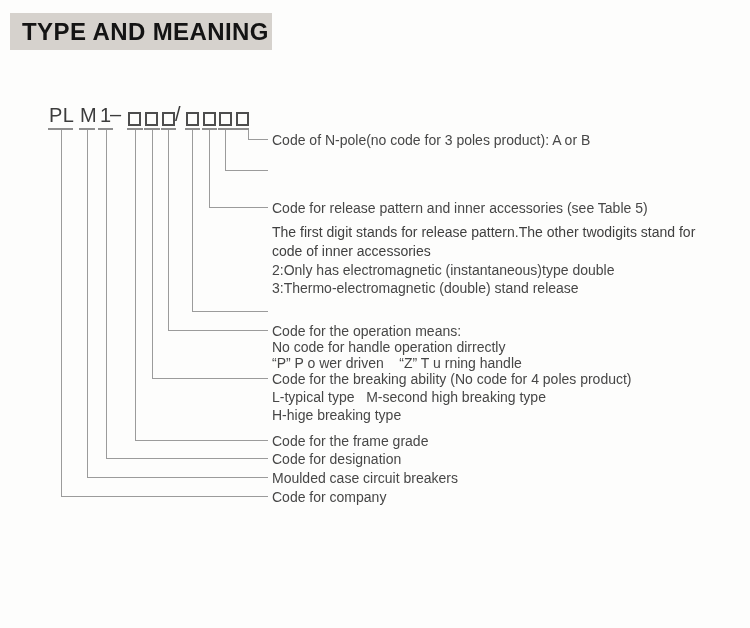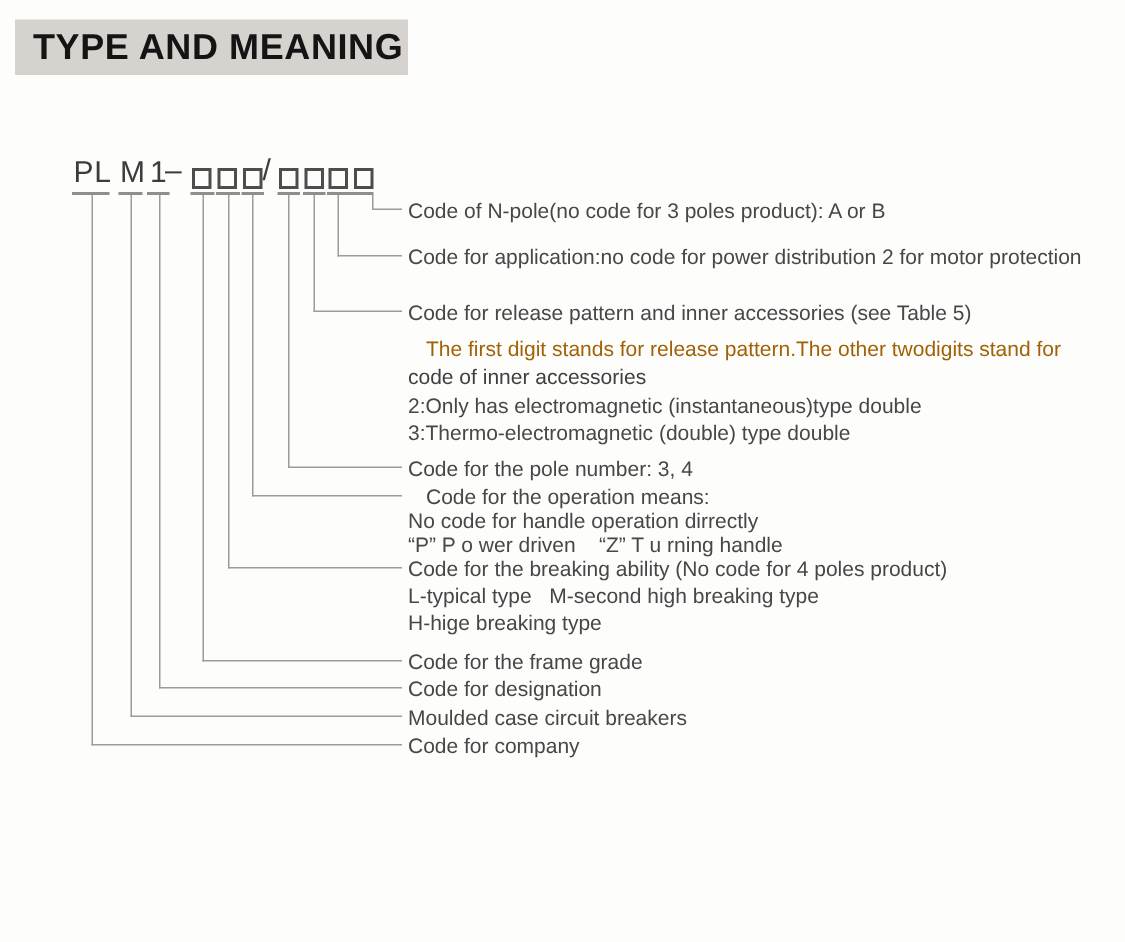--- a/index.html
+++ b/index.html
@@ -82,28 +82,26 @@
   <div class="h-line" style="left:209px;top:207px;width:59px;"></div>
   <div class="h-line" style="left:192px;top:311px;width:76px;"></div>
   <div class="h-line" style="left:168px;top:330px;width:100px;"></div>
   <div class="h-line" style="left:152px;top:378px;width:116px;"></div>
   <div class="h-line" style="left:135px;top:440px;width:133px;"></div>
   <div class="h-line" style="left:106px;top:458px;width:162px;"></div>
   <div class="h-line" style="left:87px;top:477px;width:181px;"></div>
   <div class="h-line" style="left:61px;top:496px;width:207px;"></div>
 
   <div class="lbl" style="left:272px;top:131px;">Code of N-pole(no code for 3 poles product): A or B</div>
-  <div class="lbl" style="left:272px;top:162px;">Code for application:no code for power distribution 2 for motor protection</div>
   <div class="lbl" style="left:272px;top:199px;">Code for release pattern and inner accessories (see Table 5)</div>
-  <div class="lbl" style="left:284px;top:223px;color:#a16207;">The first digit stands for release pattern.The other twodigits stand for</div>
+  <div class="lbl" style="left:272px;top:223px;color:#404040;">The first digit stands for release pattern.The other twodigits stand for</div>
   <div class="lbl" style="left:272px;top:242px;color:#3f3f3f;">code of inner accessories</div>
   <div class="lbl" style="left:272px;top:261px;">2:Only has electromagnetic (instantaneous)type double</div>
-  <div class="lbl" style="left:272px;top:279px;">3:Thermo-electromagnetic (double) type double</div>
-  <div class="lbl" style="left:272px;top:303px;">Code for the pole number: 3, 4</div>
-  <div class="lbl" style="left:272px;top:322px;margin-left:12px;">Code for the operation means:</div>
+  <div class="lbl" style="left:272px;top:279px;">3:Thermo-electromagnetic (double) stand release</div>
+  <div class="lbl" style="left:272px;top:322px;">Code for the operation means:</div>
   <div class="lbl" style="left:272px;top:338px;">No code for handle operation dirrectly</div>
   <div class="lbl" style="left:272px;top:354px;">“P” P o wer driven    “Z” T u rning handle</div>
   <div class="lbl" style="left:272px;top:370px;">Code for the breaking ability (No code for 4 poles product)</div>
   <div class="lbl" style="left:272px;top:388px;">L-typical type   M-second high breaking type</div>
   <div class="lbl" style="left:272px;top:406px;">H-hige breaking type</div>
   <div class="lbl" style="left:272px;top:432px;">Code for the frame grade</div>
   <div class="lbl" style="left:272px;top:450px;text-align:right;">Code for designation</div>
   <div class="lbl" style="left:272px;top:469px;">Moulded case circuit breakers</div>
   <div class="lbl" style="left:272px;top:488px;">Code for company</div>
 

